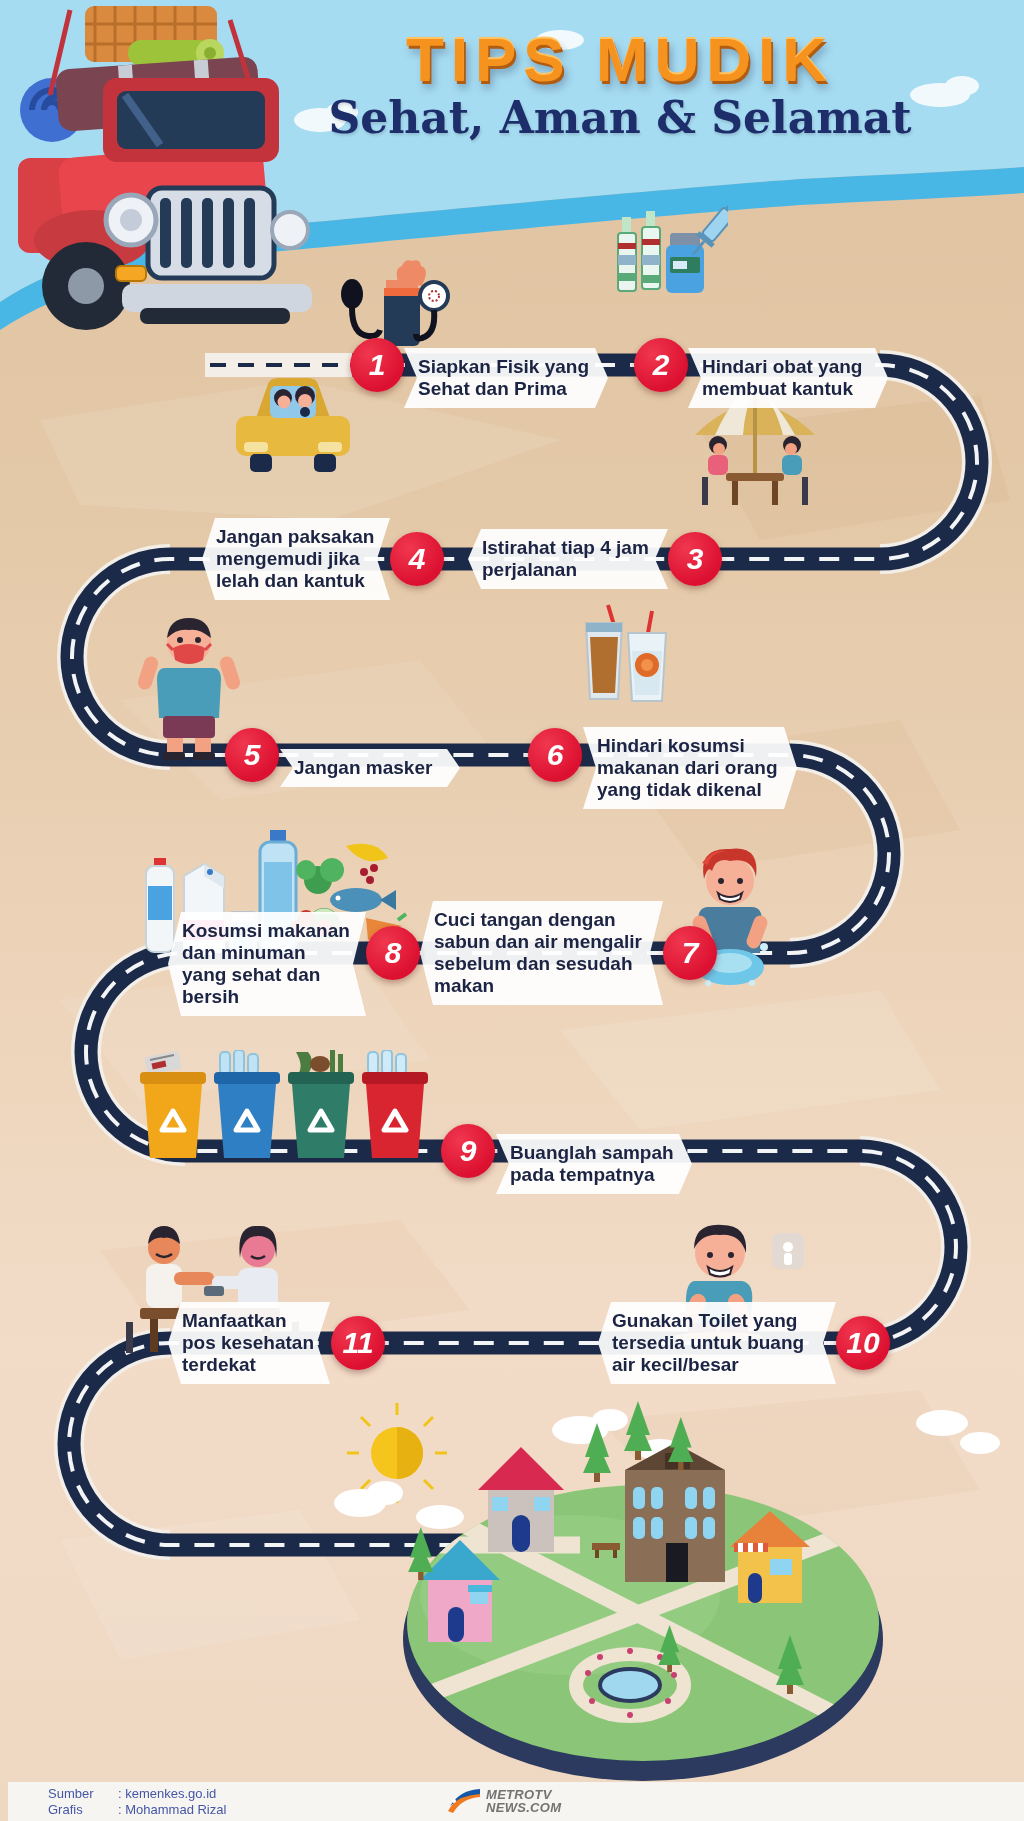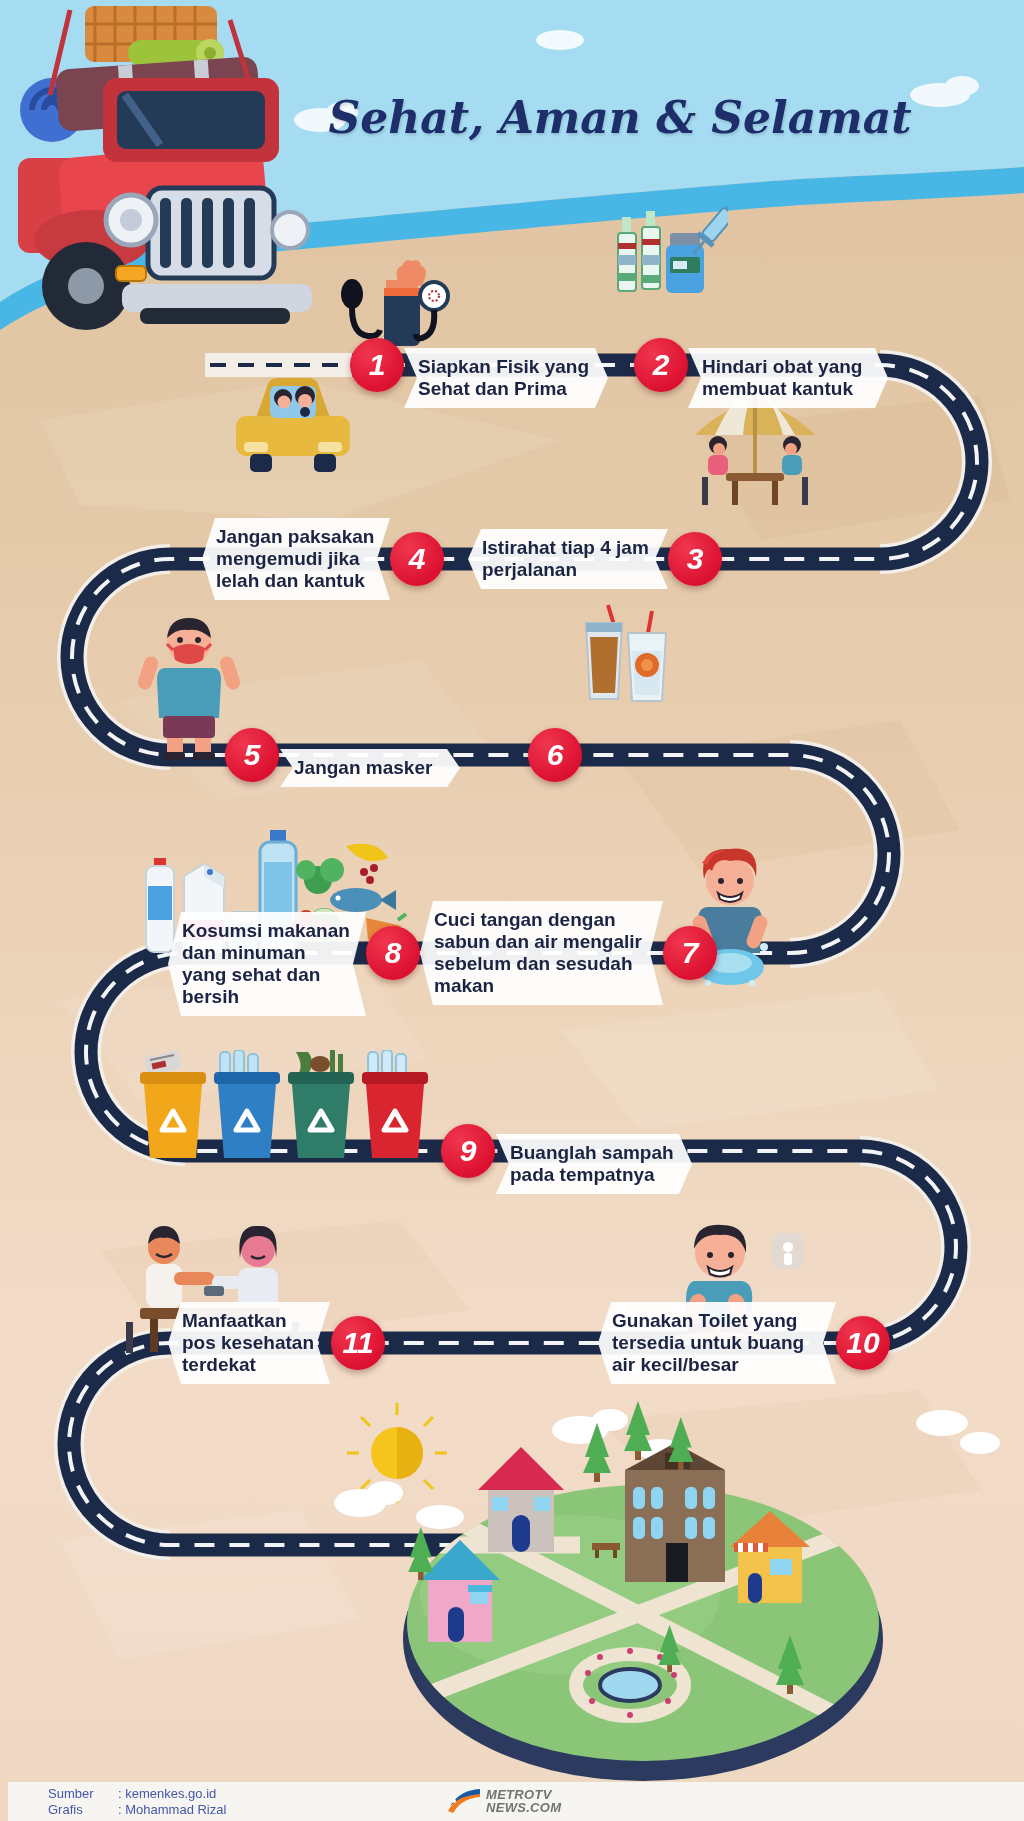--- a/index.html
+++ b/index.html
@@ -6,21 +6,21 @@
   #poster{position:relative;width:1024px;height:1821px;overflow:hidden;margin:0 auto;
     font-family:"Liberation Sans",sans-serif;
     background:linear-gradient(180deg,#dfc2a0 0%,#e4c9a8 28%,#ecd3b8 52%,#f2dcc8 74%,#eed8c2 100%);}
   svg{display:block}
   .abs{position:absolute;}
   
   #title{position:absolute;left:330px;top:24px;width:580px;text-align:center;
     font-size:62px;font-weight:900;letter-spacing:7px;color:#f6921e;
     text-shadow:0 -2px 0 #ffc461,2px 3px 0 #b05d12,4px 7px 8px rgba(30,40,80,.35);}
   #subtitle{position:absolute;left:320px;top:92px;width:600px;text-align:center;
-    font-family:"DejaVu Serif",serif;font-style:italic;font-weight:bold;
+    font-family:"DejaVu Serif",serif;font-weight:bold;
     font-size:44px;color:#1d2e6b;text-shadow:1px 2px 3px rgba(0,0,0,.15);}
   
   .tip-label{position:absolute;background:rgba(255,255,255,.93);color:#1c2444;
     font-weight:bold;font-size:19px;line-height:22px;padding:8px 14px;
     box-shadow:0 2px 5px rgba(60,40,20,.15);}
   .pt-right{clip-path:polygon(0 0,calc(100% - 13px) 0,100% 50%,calc(100% - 13px) 100%,0 100%,13px 50%);margin-top:13px;}
   .pt-left{clip-path:polygon(13px 0,100% 0,calc(100% - 13px) 50%,100% 100%,13px 100%,0 50%);}
   .tip-circle{position:absolute;width:54px;height:54px;border-radius:50%;
     background:radial-gradient(circle at 35% 30%,#f0374f,#dc1030 70%);
     color:#fff;font-weight:900;font-style:italic;font-size:30px;
@@ -112,20 +112,21 @@
         </g>
       <circle cx="131" cy="220" r="25" fill="#eef2f7" stroke="#9aa7b8" stroke-width="5"></circle>
         <circle cx="131" cy="220" r="11" fill="#c3ccd8"></circle>
       <circle cx="290" cy="230" r="18" fill="#eef2f7" stroke="#9aa7b8" stroke-width="4"></circle>
       <rect x="116" y="266" width="30" height="15" rx="5" fill="#f5a623" stroke="#b97708" stroke-width="2"></rect>
       <rect x="122" y="284" width="190" height="28" rx="10" fill="#cfd6df"></rect>
       <rect x="140" y="308" width="150" height="16" rx="7" fill="#222a38"></rect>
     </g>
   </svg>
 
+  <div id="title">TIPS MUDIK</div>
   <div id="subtitle">Sehat, Aman &amp; Selamat</div>
 
   <svg class="abs" style="left:0;top:0;z-index:2" width="1024" height="1821" viewBox="0 0 1024 1821">
 
     <g fill="none" stroke="#f3efe8" stroke-width="30">
       <path d="M880,365 A97,97 0 0 1 880,559"></path>
       <path d="M170,559 A98,98 0 0 0 170,755"></path>
       <path d="M790,755 A99,99 0 0 1 790,953"></path>
       <path d="M185,953 A99,99 0 0 0 185,1151"></path>
       <path d="M860,1151 A96,96 0 0 1 860,1343"></path>
@@ -548,20 +549,21 @@
 
   <div class="tip-label pt-left" style="left:468px;top:529px;width:172px;">Istirahat tiap 4 jam perjalanan</div>
   <div class="tip-circle" style="left:668px;top:532px;">3</div>
 
   <div class="tip-label pt-left" style="left:202px;top:518px;width:160px;">Jangan paksakan mengemudi jika lelah dan kantuk</div>
   <div class="tip-circle" style="left:390px;top:532px;">4</div>
 
   <div class="tip-label pt-right" style="left:280px;top:736px;width:152px;">Jangan masker</div>
   <div class="tip-circle" style="left:225px;top:728px;">5</div>
 
+  <div class="tip-label pt-right" style="left:583px;top:714px;width:186px;">Hindari kosumsi makanan dari orang yang tidak dikenal</div>
   <div class="tip-circle" style="left:528px;top:728px;">6</div>
 
   <div class="tip-label pt-left" style="left:420px;top:901px;width:215px;">Cuci tangan dengan sabun dan air mengalir sebelum dan sesudah makan</div>
   <div class="tip-circle" style="left:663px;top:926px;">7</div>
 
   <div class="tip-label pt-left" style="left:168px;top:912px;width:170px;">Kosumsi makanan dan minuman yang sehat dan bersih</div>
   <div class="tip-circle" style="left:366px;top:926px;">8</div>
 
   <div class="tip-label pt-right" style="left:496px;top:1121px;width:168px;">Buanglah sampah pada tempatnya</div>
   <div class="tip-circle" style="left:441px;top:1124px;">9</div>

